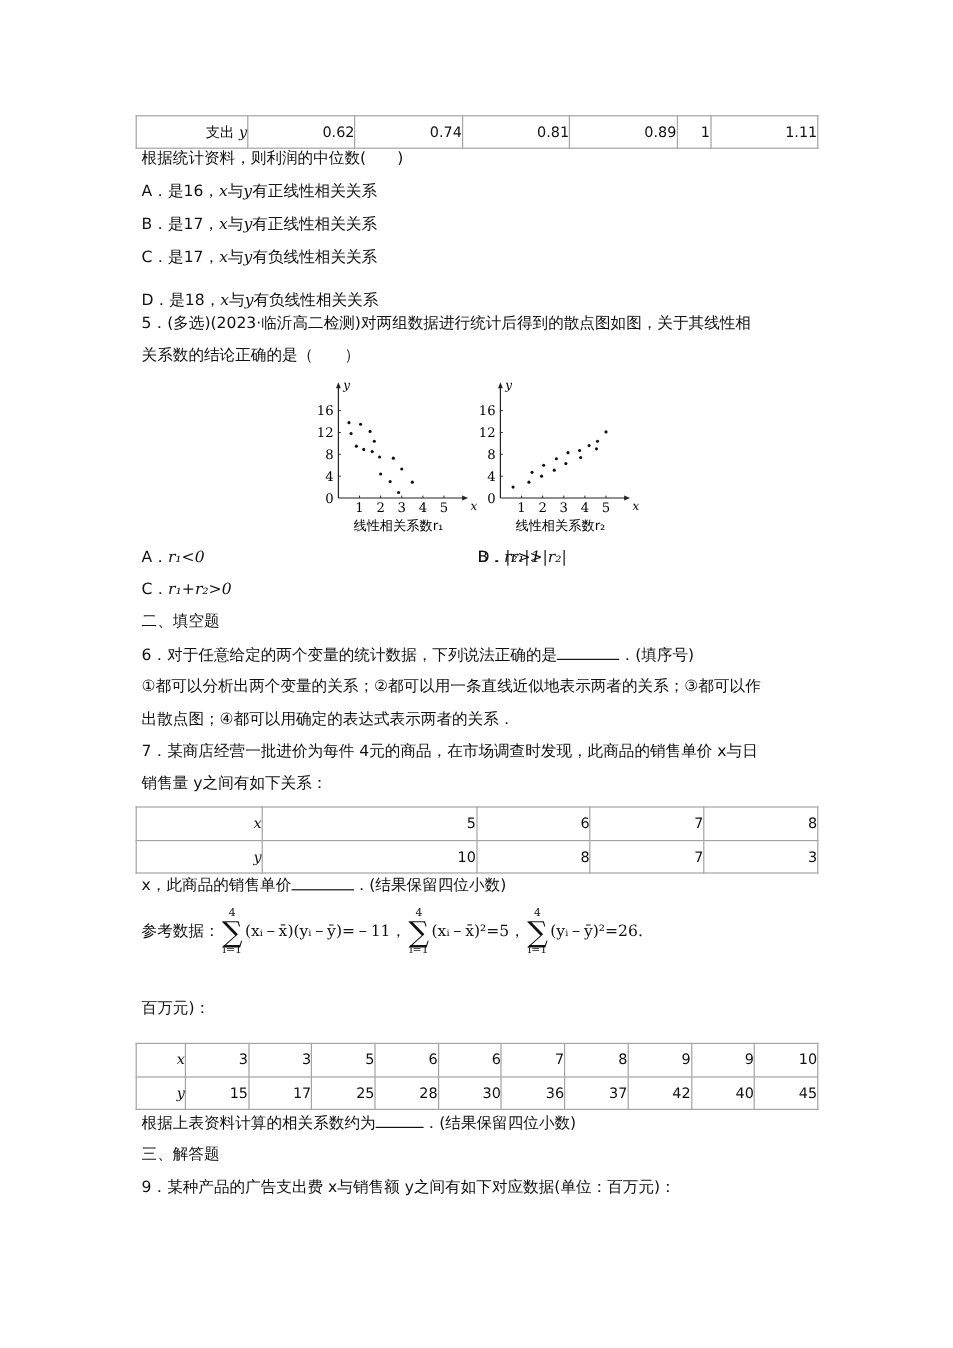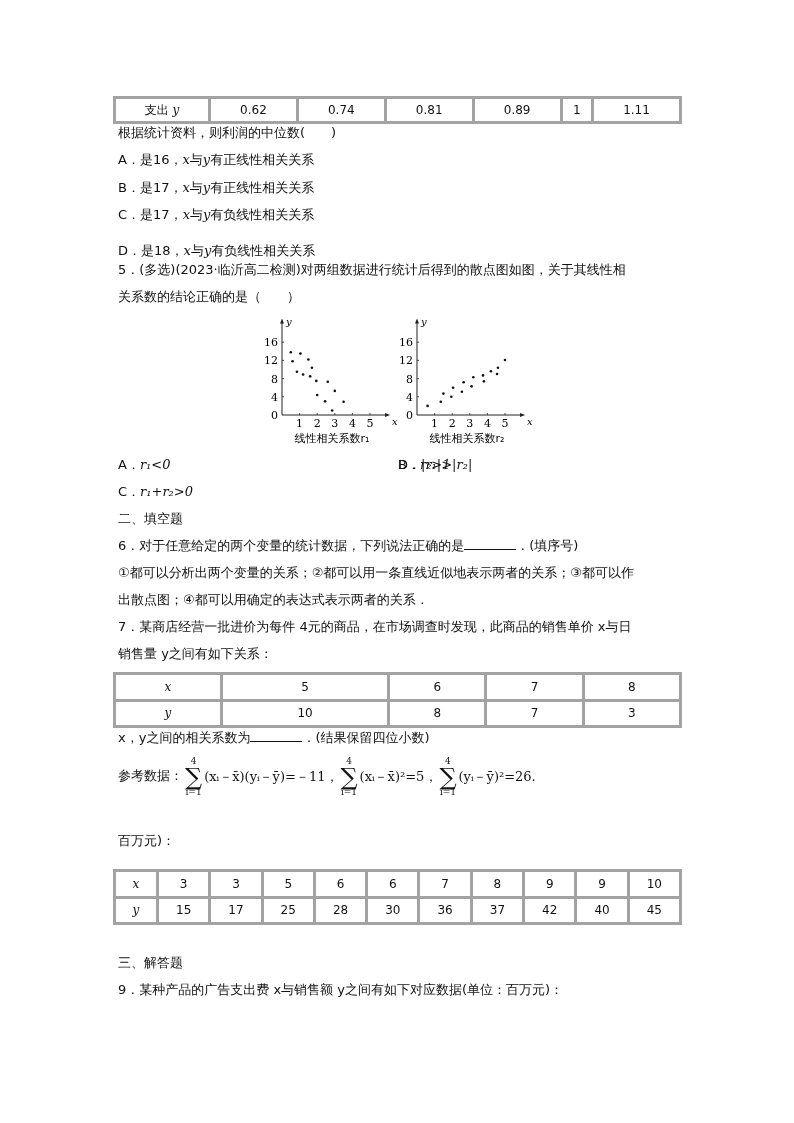--- a/index.html
+++ b/index.html
@@ -2,21 +2,21 @@
 <html><head>
 <meta charset="utf-8">
 <style>
   html, body { margin:0; padding:0; background:#ffffff; }
   body { width:794px; height:1123px; position:relative; overflow:hidden;
          font-family:"DejaVu Sans","Liberation Sans",sans-serif; color:#111; }
   .page { position:absolute; left:0; top:0; width:794px; height:1123px; }
   .line { position:absolute; left:118px; font-size:13px; line-height:18px; white-space:nowrap; }
   .it { font-family:"DejaVu Serif","Liberation Serif",serif; font-style:italic; }
   table.dt { position:absolute; border-collapse:collapse; font-size:12px; }
-  table.dt td { border:3px solid #a3a3a3; text-align:center; padding:0; }
+  table.dt td { border:1px solid #a3a3a3; text-align:right; padding:0; }
   .blank { display:inline-block; border-bottom:1px solid #111; height:12px; vertical-align:baseline; }
   .fig { position:absolute; }
   .formula { font-family:"DejaVu Serif","Liberation Serif",serif; }
   .sum { display:inline-flex; flex-direction:column; align-items:center; vertical-align:middle; line-height:1; margin:0 2px; }
   .sum .up, .sum .lo { font-size:9px; }
   .sum .sig { font-size:24px; line-height:22px; }
 </style>
 </head>
 <body>
 
@@ -172,21 +172,21 @@
       <td class="it">y</td>
       <td>10</td>
       <td>8</td>
       <td>7</td>
       <td>3</td>
     </tr>
   </tbody>
     </table>
 
   <div class="line" style="top:729px">
-    <span>x，y之间的相关系数为</span><span class="blank" style="width:52px"></span><span>．(结果保留四位小数)</span>
+    <span>x，此商品的销售单价</span><span class="blank" style="width:52px"></span><span>．(结果保留四位小数)</span>
   </div>
 
   <div class="line formula" style="top:752px; height:50px; display:flex; align-items:center;">
     <span style="font-family:Liberation Mono, monospace">参考数据：</span>
     <span class="sum">
         <span class="up">4</span>
         <span class="sig">∑</span>
         <span class="lo">i=1</span>
       </span>
     <span>(xᵢ－x̄)(yᵢ－ȳ)=－11，</span>
@@ -230,16 +230,19 @@
       <td>30</td>
       <td>36</td>
       <td>37</td>
       <td>42</td>
       <td>40</td>
       <td>45</td>
     </tr>
   </tbody>
     </table>
 
+  <div class="line" style="top:927px">
+    <span>根据上表资料计算的相关系数约为</span><span class="blank" style="width:40px"></span><span>．(结果保留四位小数)</span>
+  </div>
 
   <div class="line" style="top:954px">三、解答题</div>
   <div class="line" style="top:981px">9．某种产品的广告支出费 x与销售额 y之间有如下对应数据(单位：百万元)：</div>
 </div>
 
 </body></html>

